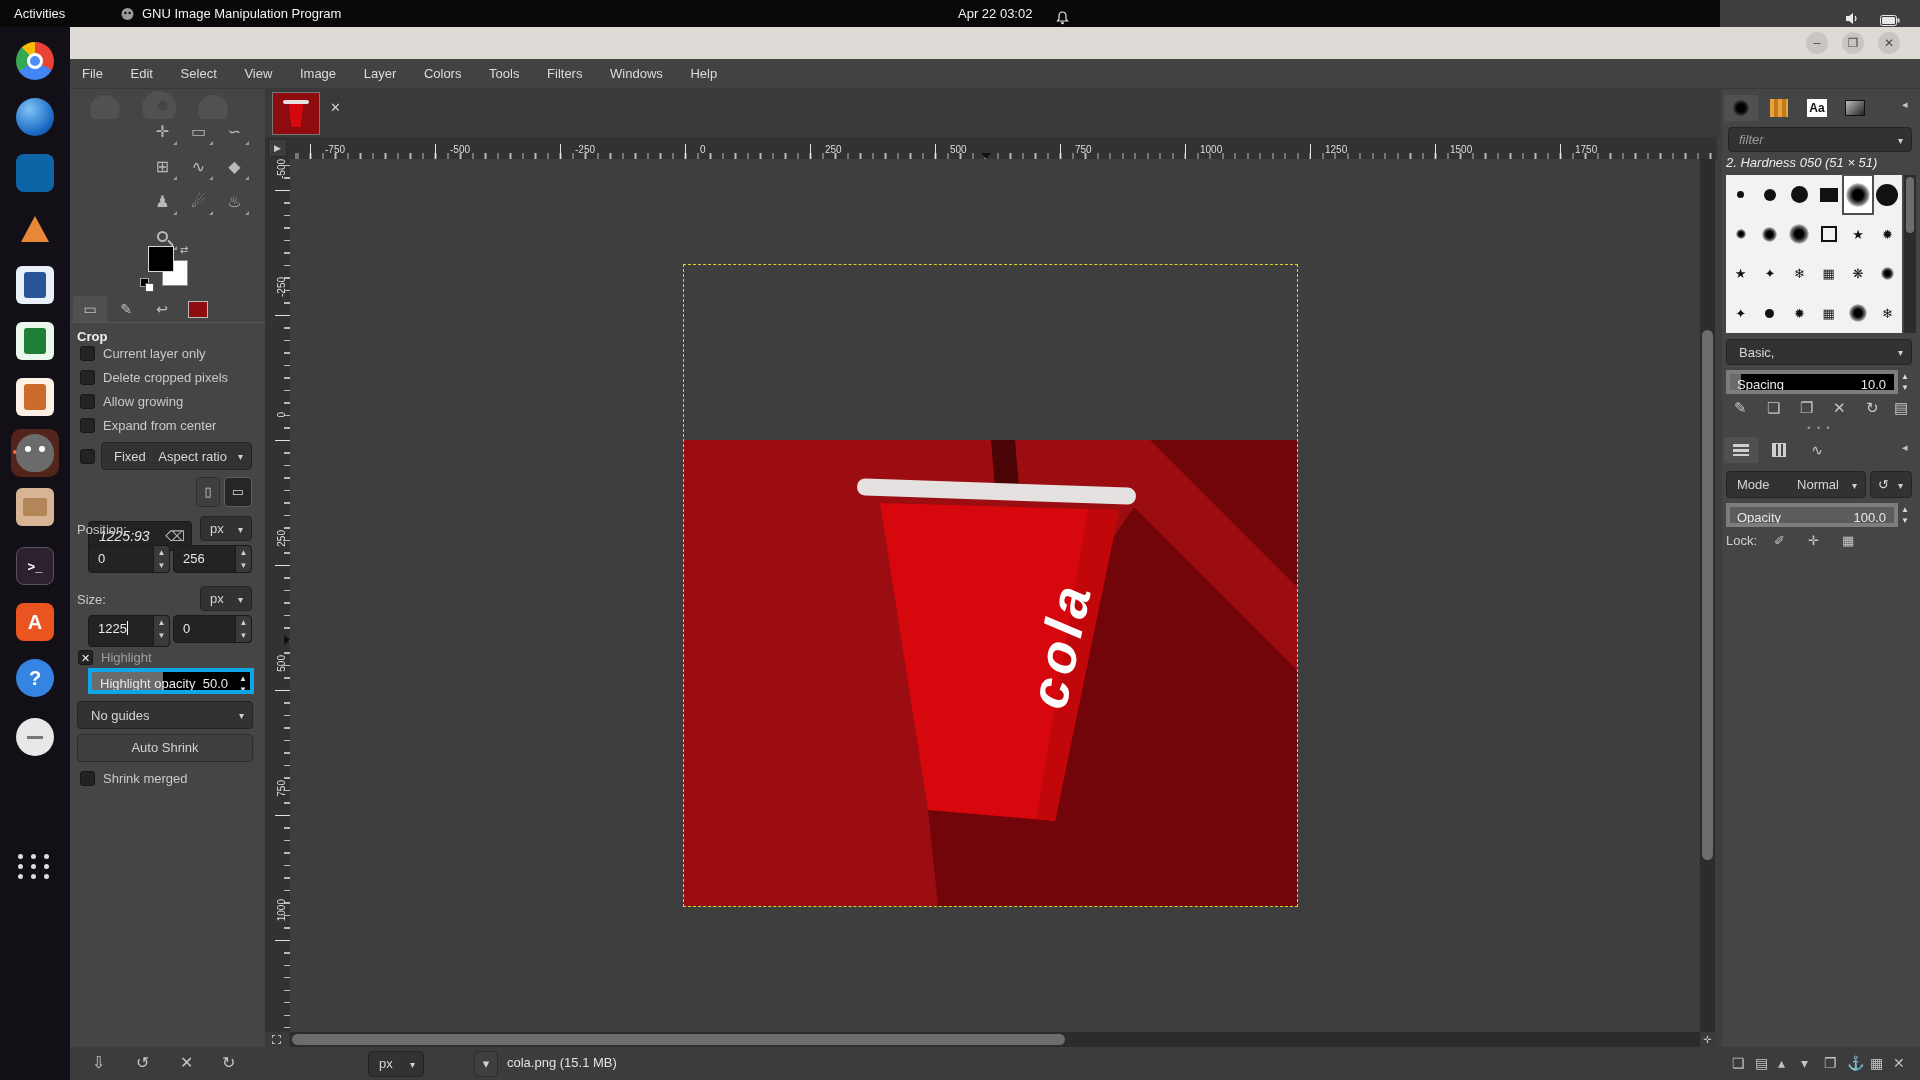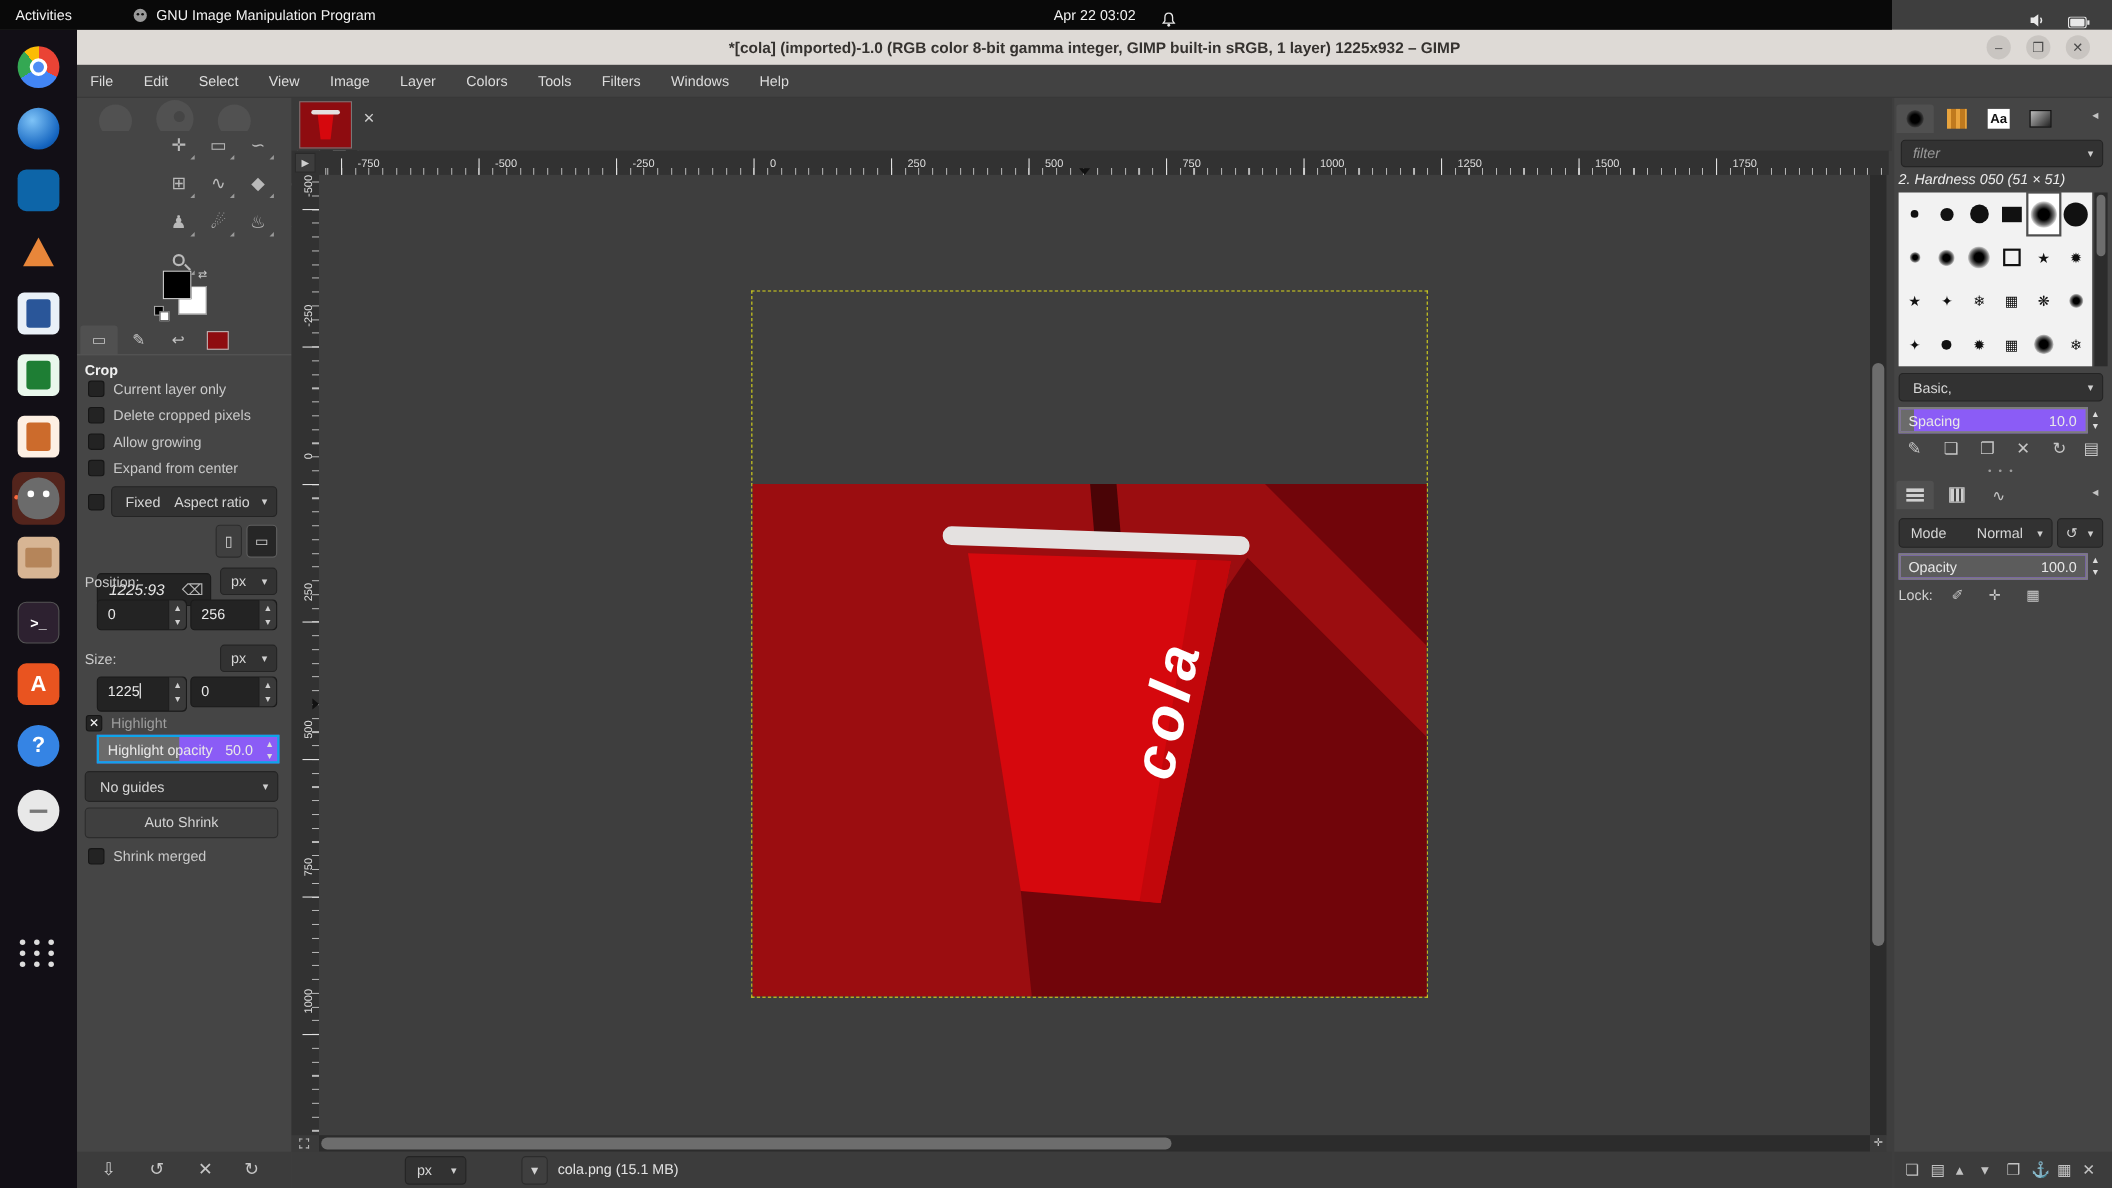--- a/index.html
+++ b/index.html
@@ -33,21 +33,21 @@
   .zoomlens { position:relative; width:11px; height:11px; border:2px solid #b9b9b9; border-radius:50%; }
   .zoomlens i { position:absolute; left:8px; top:9px; width:7px; height:2px; background:#b9b9b9; transform:rotate(45deg); }
   .chk { position:absolute; width:15px; height:15px; background:#232323; border:1px solid #161616; border-radius:3px; color:#f2f2f2; font-size:11px; line-height:14px; text-align:center; }
   .optlabel { position:absolute; color:#c9c9c9; }
   .dd { position:absolute; background:#323232; border:1px solid #242424; border-radius:4px; color:#d6d6d6; }
   .dd .chev { position:absolute; right:8px; top:50%; transform:translateY(-50%); font-size:10px; color:#cfcfcf; }
   .field { position:absolute; background:#232323; border:1px solid #1a1a1a; border-radius:4px; color:#e6e6e6;margin-top:44px; }
   .spin { position:absolute; background:#232323; border:1px solid #1a1a1a; border-radius:4px; color:#e8e8e8; font-size:13px; }
   .spin .val { position:absolute; left:9px; top:5px; }
   .spin .steps { position:absolute; right:0; top:0; bottom:0; width:16px; background:#3a3a3a; border-left:1px solid #1a1a1a; border-radius:0 4px 4px 0; font-size:8px; color:#cfcfcf; text-align:center; line-height:13px; }
-  .sliderbox { position:absolute; background:#8b5cf6; border:2px solid #0ea5e9; color:#e8e8e8; overflow:hidden; }
+  .sliderbox { position:absolute; background:#000000; border:4px solid #0ea5e9; color:#e8e8e8; overflow:hidden; }
   .sliderfill { position:absolute; left:0; top:0; bottom:0; background:#6b6b6b; }
   .caret { display:inline-block; width:1px; height:14px; background:#fff; vertical-align:-2px; }
   .btn { position:absolute; background:#3f3f3f; border:1px solid #2c2c2c; border-radius:4px; color:#d2d2d2; text-align:center; }
   .minitab { position:absolute; width:34px; height:26px; display:flex; align-items:center; justify-content:center; color:#c3c3c3; font-size:14px; border-radius:3px 3px 0 0; }
   .minitab.active { background:#505050; }
 
   
   #tabthumb { left:272px; top:92px; width:48px; height:43px; background:#8e0c10; border:1px solid #777; overflow:hidden; }
   .ruler { background:#323232; color:#dedede; font-size:10px; z-index:5; }
   #hruler { left:265px; top:137px; width:1452px; height:22px; }
@@ -180,21 +180,20 @@
           <span style="width:5px;height:5px;border-radius:50%;background:#dcdcdc;"></span>
           <span style="width:5px;height:5px;border-radius:50%;background:#dcdcdc;"></span>
         <span style="width:5px;height:5px;border-radius:50%;background:#dcdcdc;"></span>
           <span style="width:5px;height:5px;border-radius:50%;background:#dcdcdc;"></span>
           <span style="width:5px;height:5px;border-radius:50%;background:#dcdcdc;"></span>
       </div>
     </div>
   </div>
 
   <div class="abs" id="titlebar">
-    <span>*[cola] (imported)-1.0 (RGB color 8-bit gamma integer, GIMP built-in sRGB, 1 layer) 1225x932 – GIMP</span>
     <span class="winbtn" style="right:92px;">–</span>
     <span class="winbtn" style="right:56px;">❐</span>
     <span class="winbtn" style="right:20px;">✕</span>
   </div>
 
   <div class="abs" id="menubar">
     <span class="mi">File</span>
     <span class="mi">Edit</span>
     <span class="mi">Select</span>
     <span class="mi">View</span>

